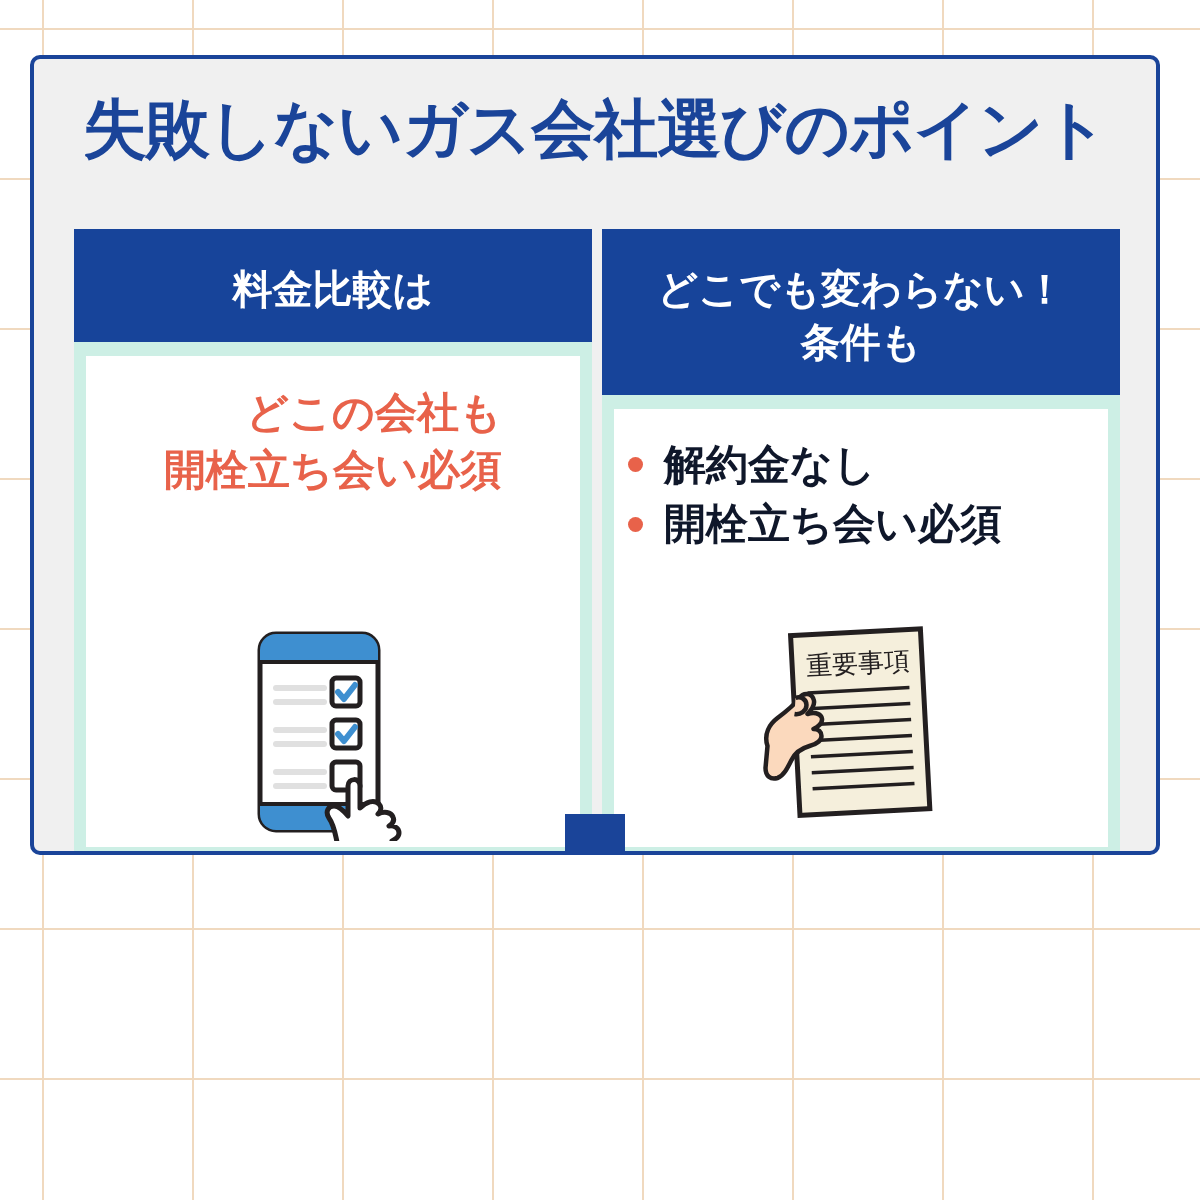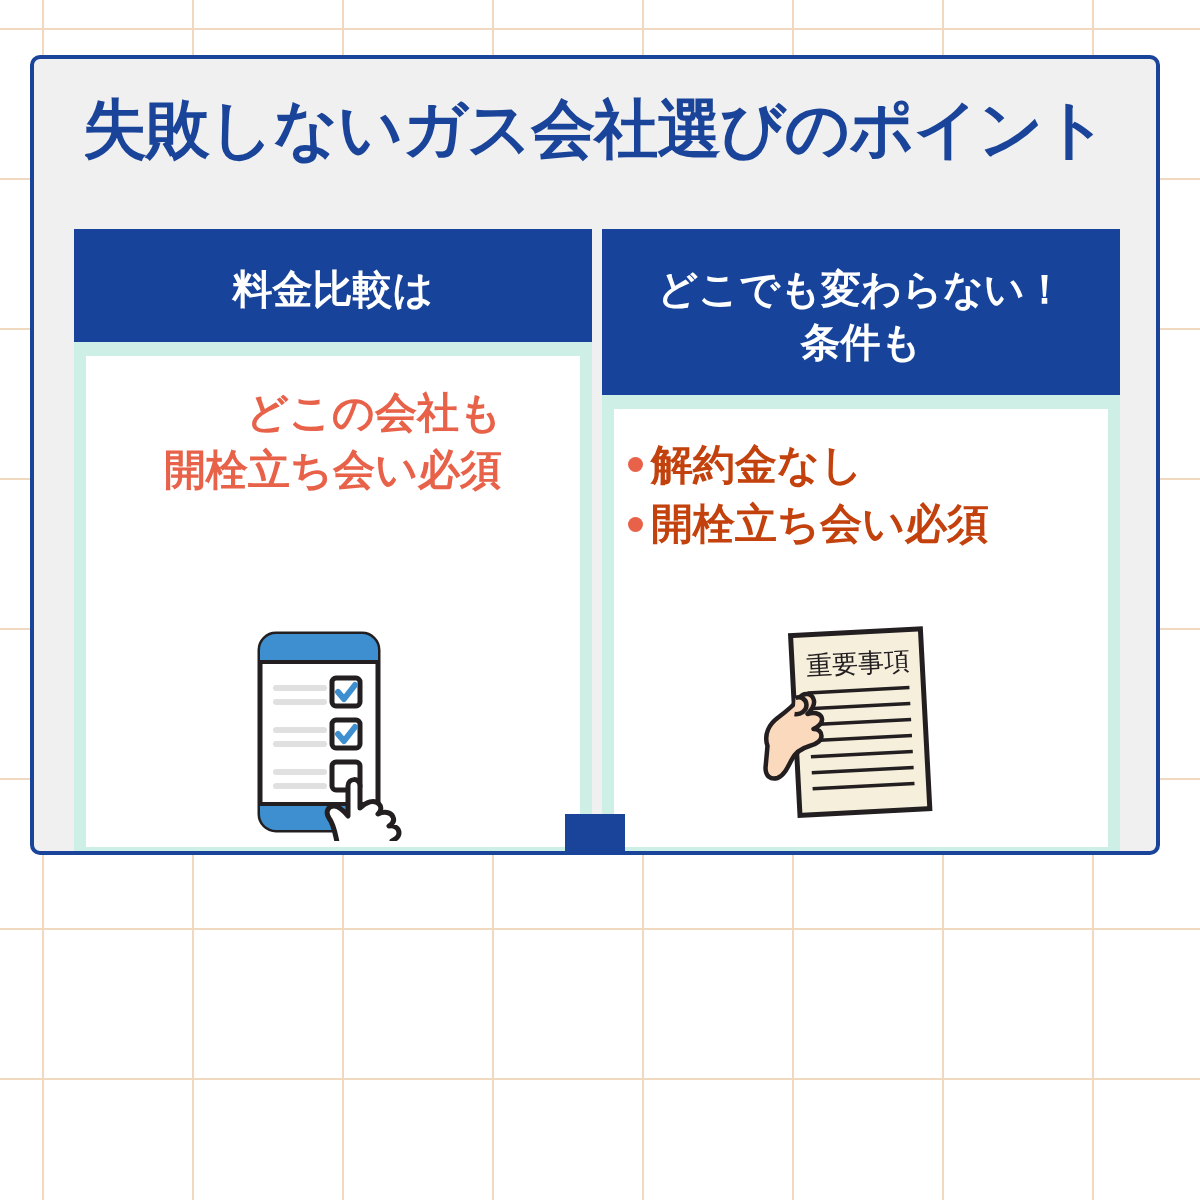--- a/index.html
+++ b/index.html
@@ -107,28 +107,28 @@
   }
 
   
   .bullets {
     list-style: none;
     margin: 26px 0 0 0;
     padding: 0 0 0 14px;
     align-self: flex-start;
   }
   .bullets li {
-    color: #c2410c;
+    color: #0f172a;
     font-size: 42px;
     font-weight: 900;
     line-height: 1.42;
     white-space: nowrap;
     display: flex;
     align-items: center;
-    gap: 8px;
+    gap: 21px;
   }
   .bul-dot {
     width: 15px;
     height: 15px;
     background: #e8624a;
     border-radius: 50%;
     flex: 0 0 auto;
   }
 
   .art {

